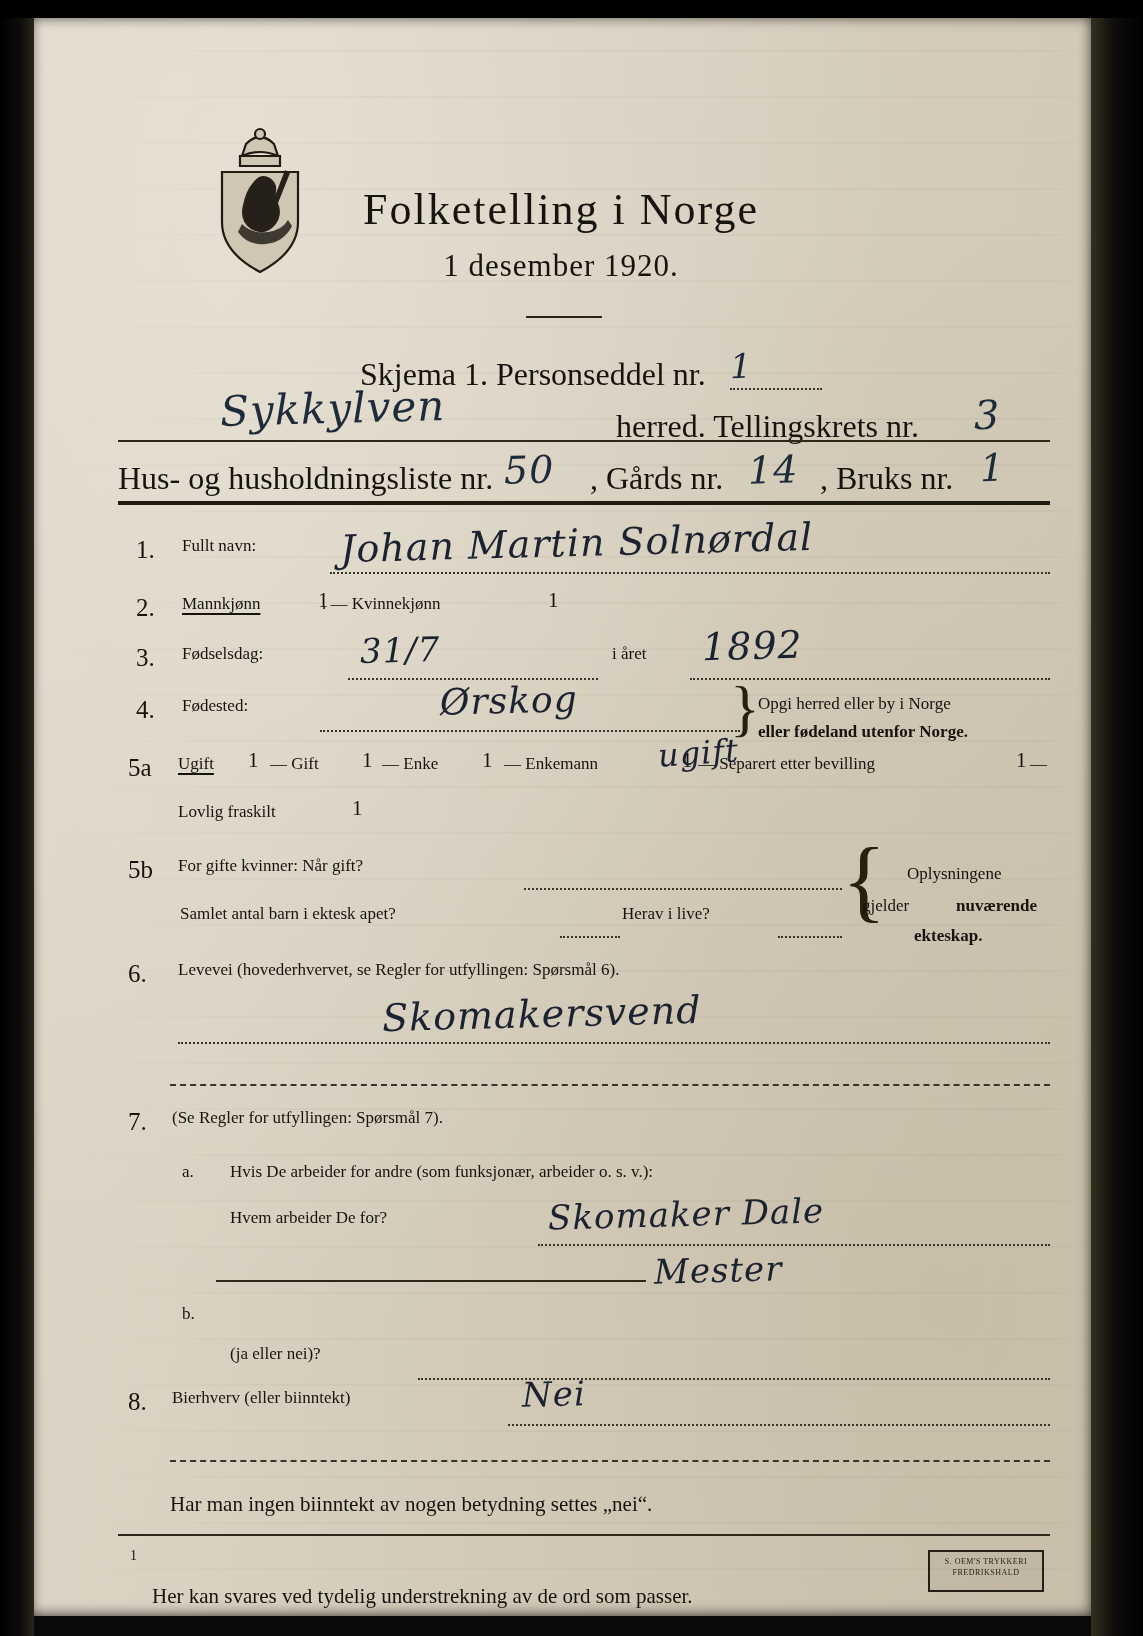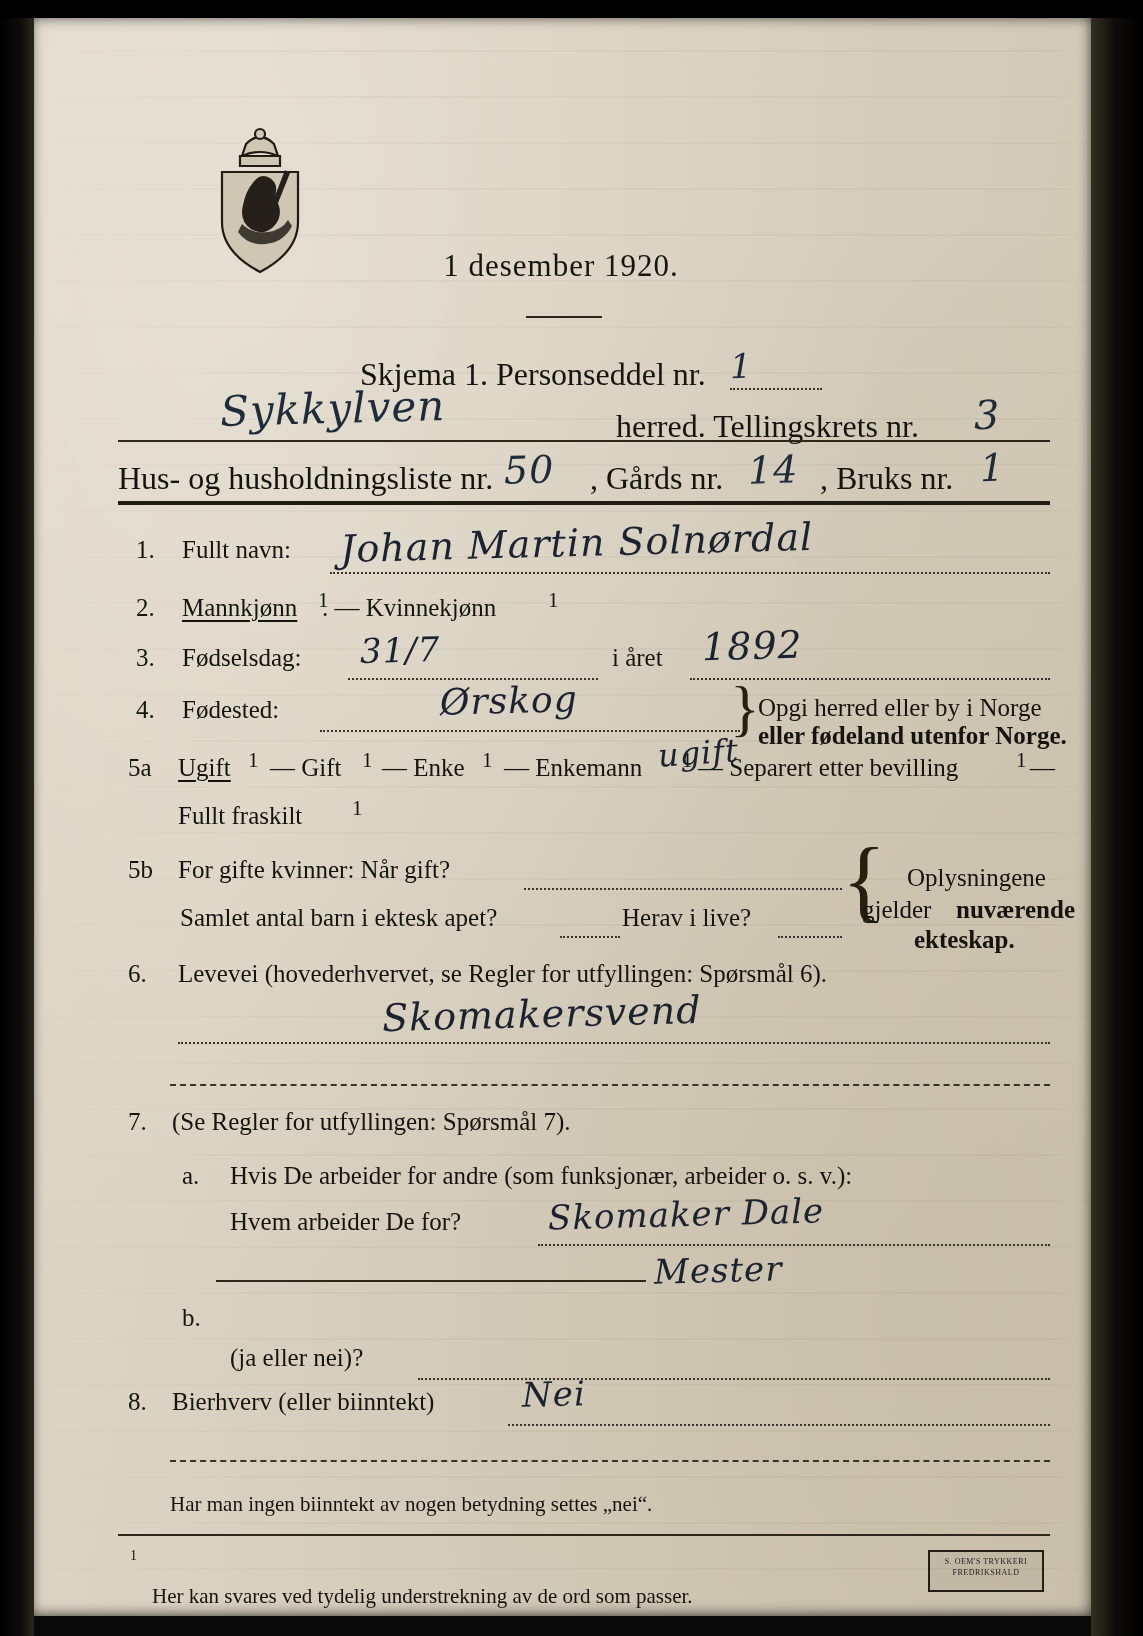--- a/index.html
+++ b/index.html
@@ -135,21 +135,21 @@
     border-bottom: 2px dashed #3a3428;
   }
 
   
   .num {
     position: absolute;
     font-size: 25px;
   }
   .lbl {
     position: absolute;
-    font-size: 25px;
+    font-size: 17px;
     white-space: nowrap;
   }
   .small {
     font-size: 21px;
   }
   .ul {
     text-decoration: underline;
     text-decoration-thickness: 2px;
     text-underline-offset: 4px;
   }
@@ -196,20 +196,21 @@
             <circle cx="48" cy="8" r="5" fill="#cfc7b4"></circle>
             <path d="M28,30 L68,30 L68,40 L28,40 Z" fill="#cfc7b4"></path>
           </g>
           <g fill="#25211a">
             <path d="M40,58 q8,-12 18,-6 q9,6 5,18 l10,-26 l5,3 l-12,30 q5,12 -3,22 q-10,12 -24,4 q-12,-8 -8,-24 q3,-14 9,-21 z"></path>
             <path d="M30,98 q10,10 26,8 q14,-2 20,-12 l4,6 q-8,16 -26,18 q-18,2 -28,-12 z" opacity="0.85"></path>
           </g>
         </svg>
       </div>
 
+      <div class="title">Folketelling i Norge</div>
       <div class="subtitle">1 desember 1920.</div>
       <div class="rule-short"></div>
 
       <div class="fl" style="left:330px; top:340px;">Skjema 1.   Personseddel nr.</div>
       <div class="handwrite" style="position:absolute; left:700px; top:330px; font-size:34px;">1</div>
       <div class="dotline" style="left:700px; top:372px; width:92px;"></div>
 
       <div class="handwrite" style="position:absolute; left:190px; top:368px; font-size:42px;">Sykkylven</div>
       <div class="fl" style="left:586px; top:392px;">herred.  Tellingskrets nr.</div>
       <div class="handwrite" style="position:absolute; left:944px; top:376px; font-size:40px;">3</div>
@@ -256,21 +257,21 @@
       <div class="lbl" style="left:240px; top:738px;">—  Gift</div>
       <div class="lbl small" style="left:332px; top:732px;">1</div>
       <div class="lbl" style="left:352px; top:738px;">—  Enke</div>
       <div class="lbl small" style="left:452px; top:732px;">1</div>
       <div class="lbl" style="left:474px; top:738px;">—  Enkemann</div>
       <div class="lbl small" style="left:652px; top:732px;">1</div>
       <div class="lbl" style="left:668px; top:738px;">—  Separert etter bevilling</div>
       <div class="lbl small" style="left:986px; top:732px;">1</div>
       <div class="lbl" style="left:1000px; top:738px;">—</div>
       <div class="handwrite hw-dark" style="position:absolute; left:628px; top:718px; font-size:32px; transform:rotate(-4deg);">ugift</div>
-      <div class="lbl" style="left:148px; top:786px;">Fullt fraskilt</div>
+      <div class="lbl" style="left:148px; top:786px;">Lovlig fraskilt</div>
       <div class="lbl small" style="left:322px; top:780px;">1</div>
 
       <div class="num" style="left:98px; top:840px;">5b</div>
       <div class="lbl" style="left:148px; top:840px;">For gifte kvinner:  Når gift?</div>
       <div class="dotline" style="left:494px; top:872px; width:318px;"></div>
       <div class="lbl" style="left:150px; top:888px;">Samlet antal barn i ektesk apet?</div>
       <div class="dotline" style="left:530px; top:920px; width:60px;"></div>
       <div class="lbl" style="left:592px; top:888px;">Herav i live?</div>
       <div class="dotline" style="left:748px; top:920px; width:64px;"></div>
       <div class="brace" style="left:812px; top:824px; font-size:92px;">{</div>

